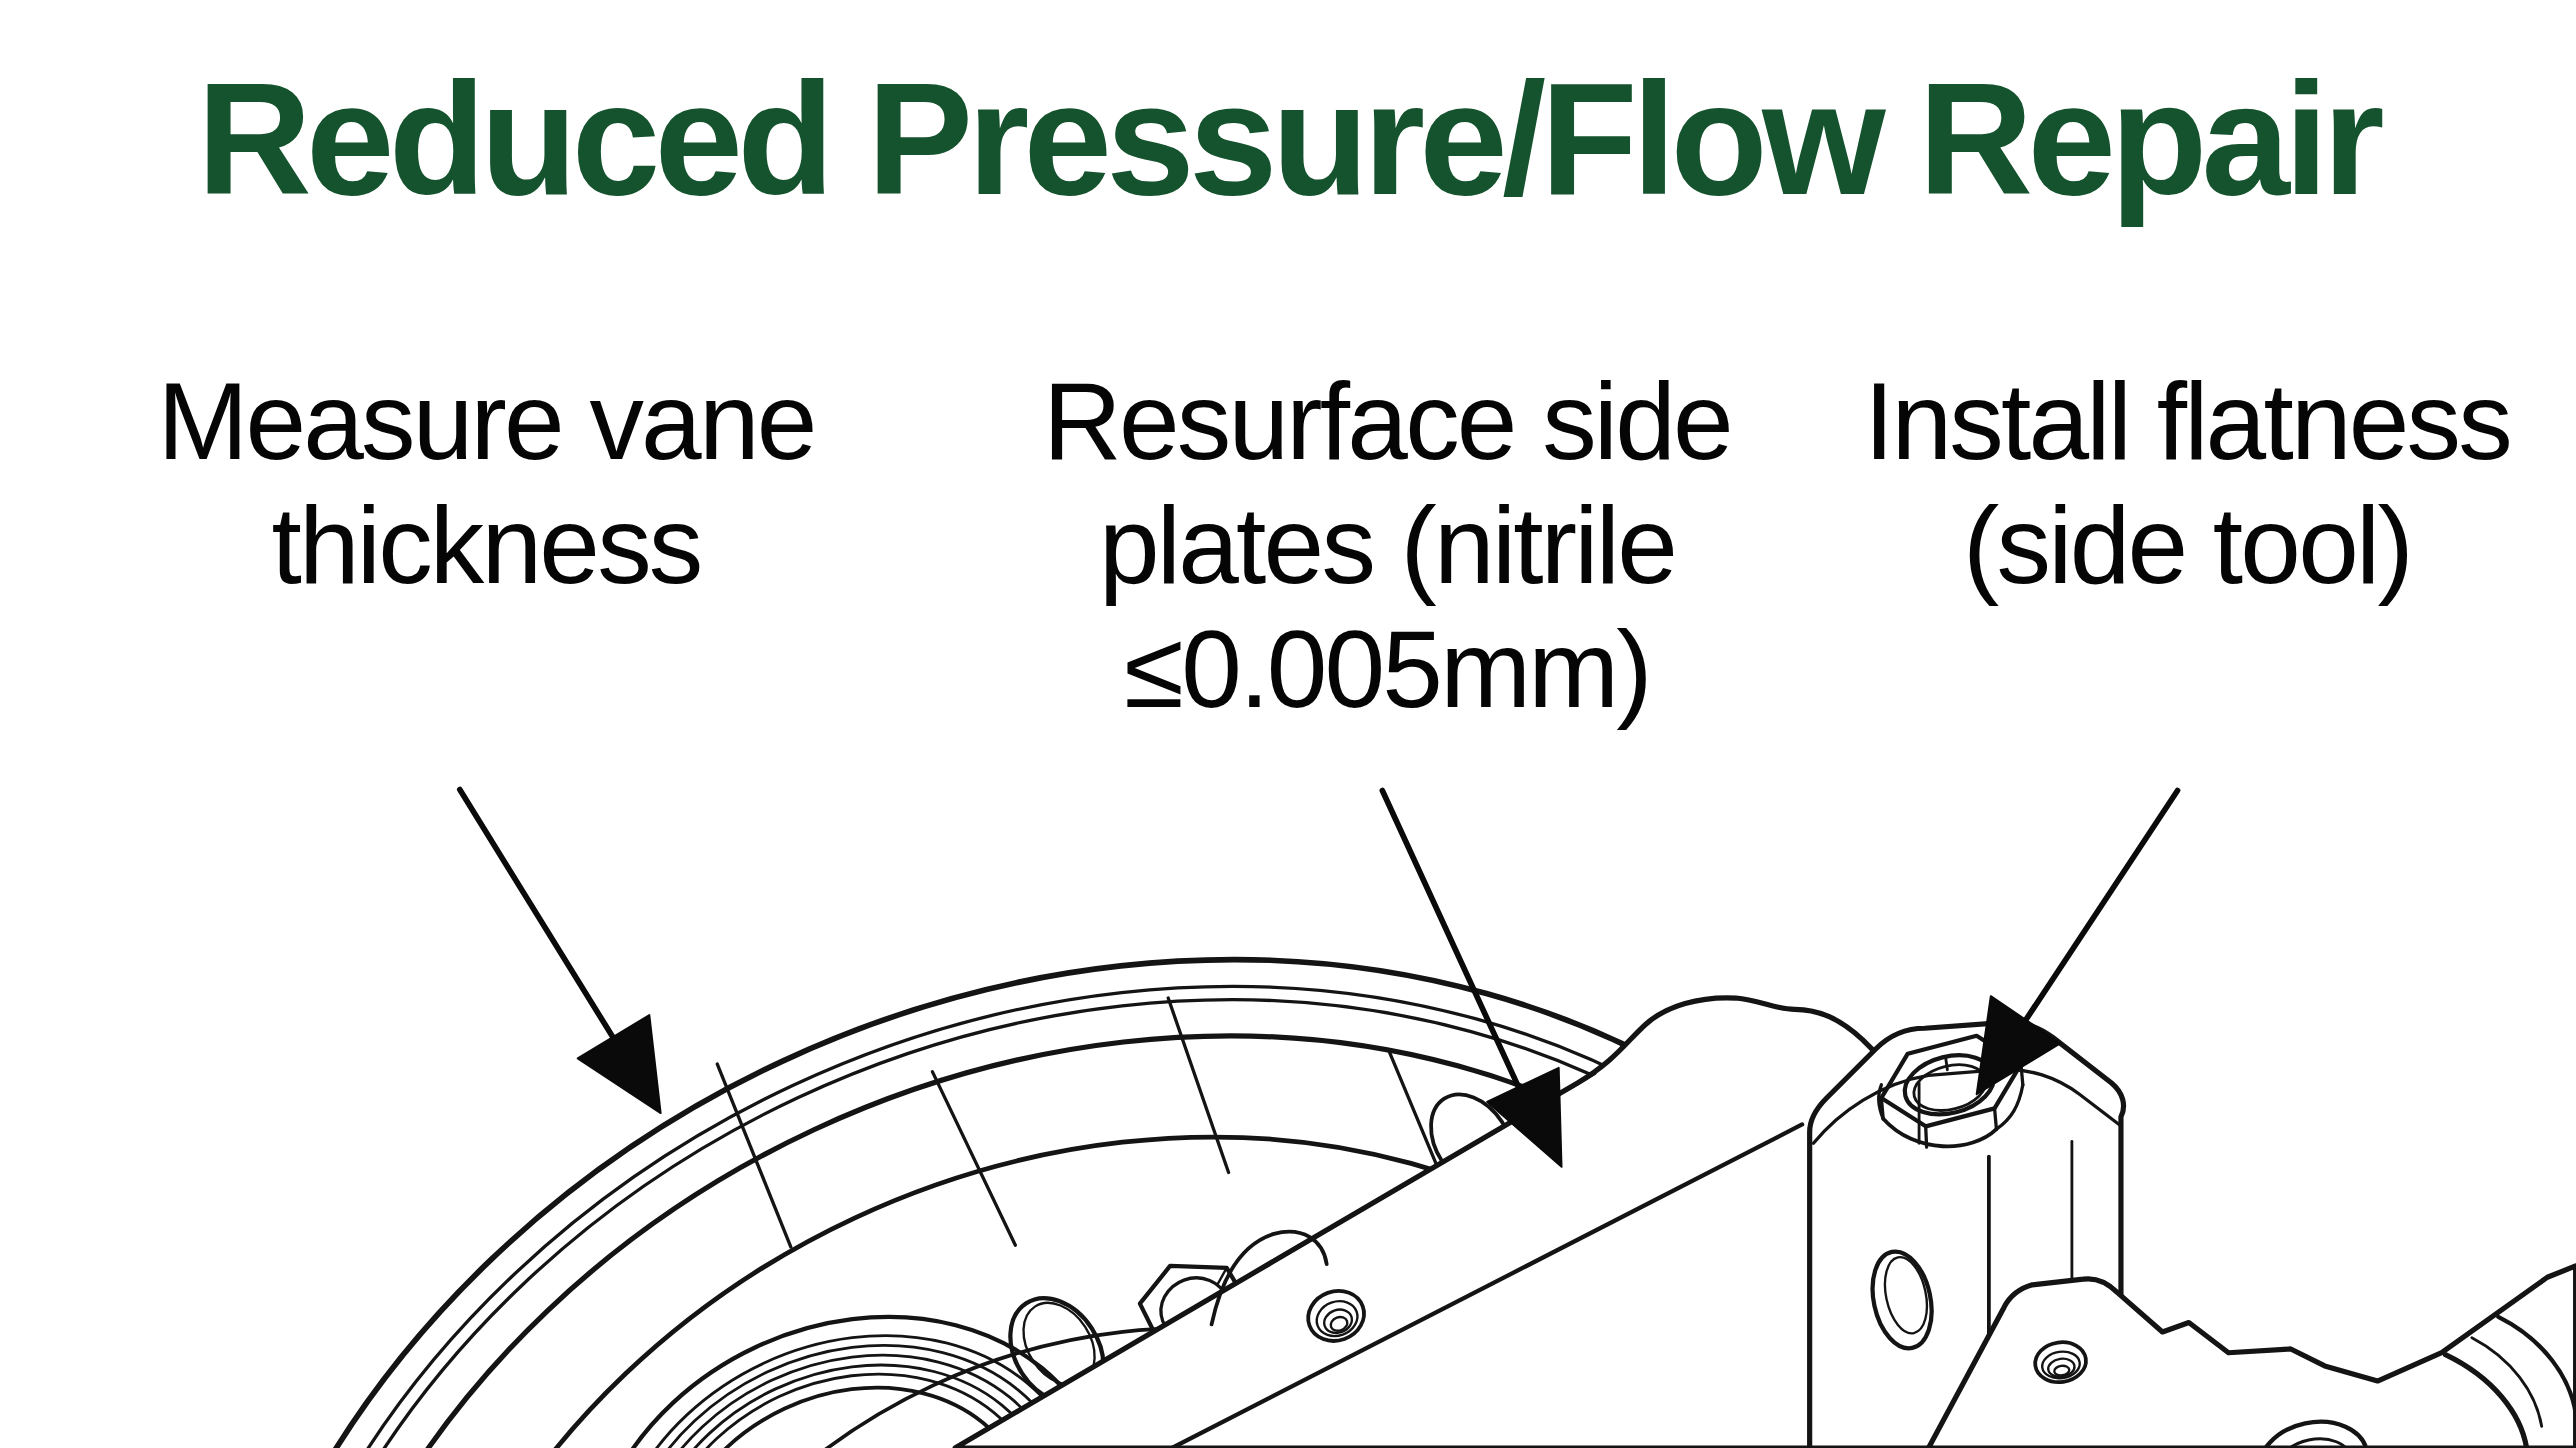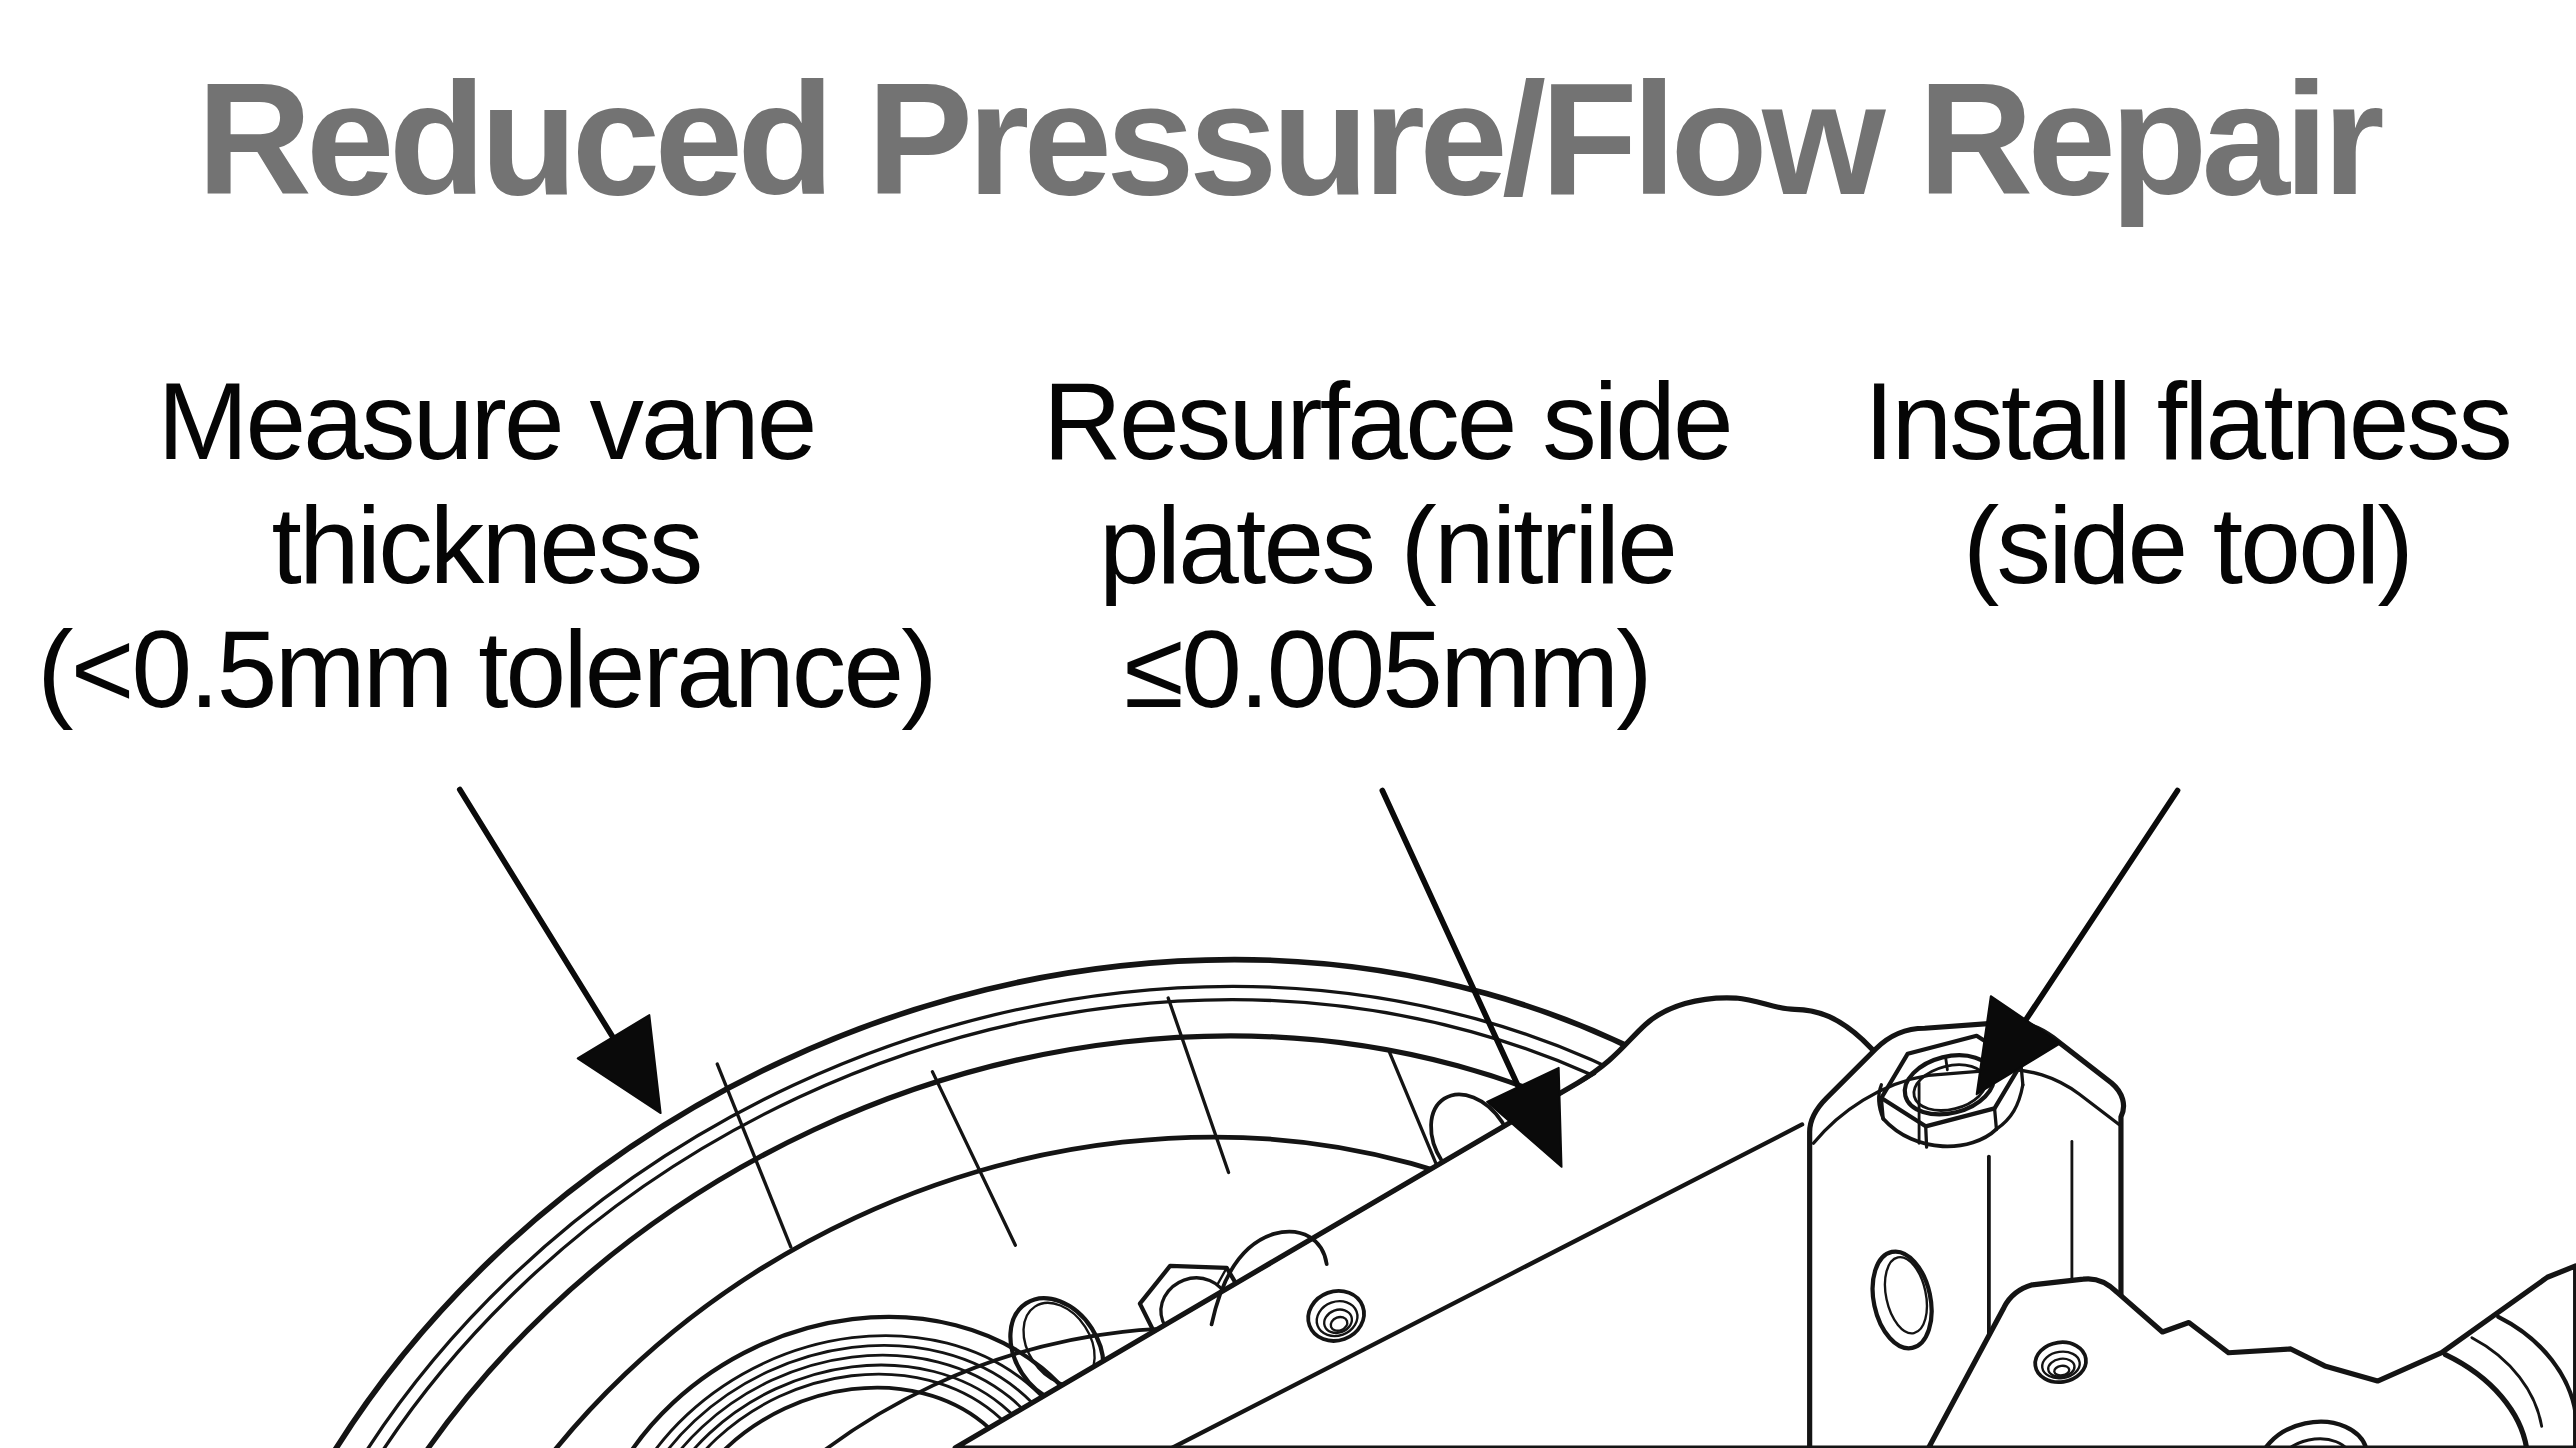--- a/index.html
+++ b/index.html
@@ -8,21 +8,21 @@
     background:#ffffff;
     font-family:"Liberation Sans", sans-serif;
     color:#000;
   }
   .stage{position:absolute;inset:0;}
   svg.art{position:absolute;left:0;top:0;width:2576px;height:1448px;}
   .title{
     position:absolute;top:60px;left:0;width:2576px;
     text-align:center;
     font-weight:bold;font-size:159px;line-height:1;
-    letter-spacing:-5.7px;color:#737373;white-space:nowrap;
+    letter-spacing:-5.7px;color:#14532d;white-space:nowrap;
   }
   .callout{
     position:absolute;top:359px;transform:translateX(-50%);
     text-align:center;font-weight:normal;font-size:109px;line-height:124px;
     letter-spacing:-2.8px;color:#050505;white-space:nowrap;
   }
   .callout .ln{display:block;}
   #callout-vane{left:486px;}
   #callout-plates{left:1347px;margin-left:40px;}
   #callout-seals{left:2187px;}
@@ -170,21 +170,20 @@
         <polygon fill="#0a0a0a" stroke-width="2" points="2095,1160 2110,1056 2184,1106"></polygon>
       </g>
     </g>
   </svg>
 
   <div class="title">Reduced Pressure/Flow Repair</div>
 
   <div class="callout" id="callout-vane">
     <span class="ln">Measure vane</span>
     <span class="ln">thickness</span>
-    <span class="ln">(&lt;0.5mm tolerance)</span>
   </div>
 
   <div class="callout" id="callout-plates">
     <span class="ln">Resurface side</span>
     <span class="ln">plates (nitrile</span>
     <span class="ln">≤0.005mm)</span>
   </div>
 
   <div class="callout" id="callout-seals">
     <span class="ln">Install flatness</span>

